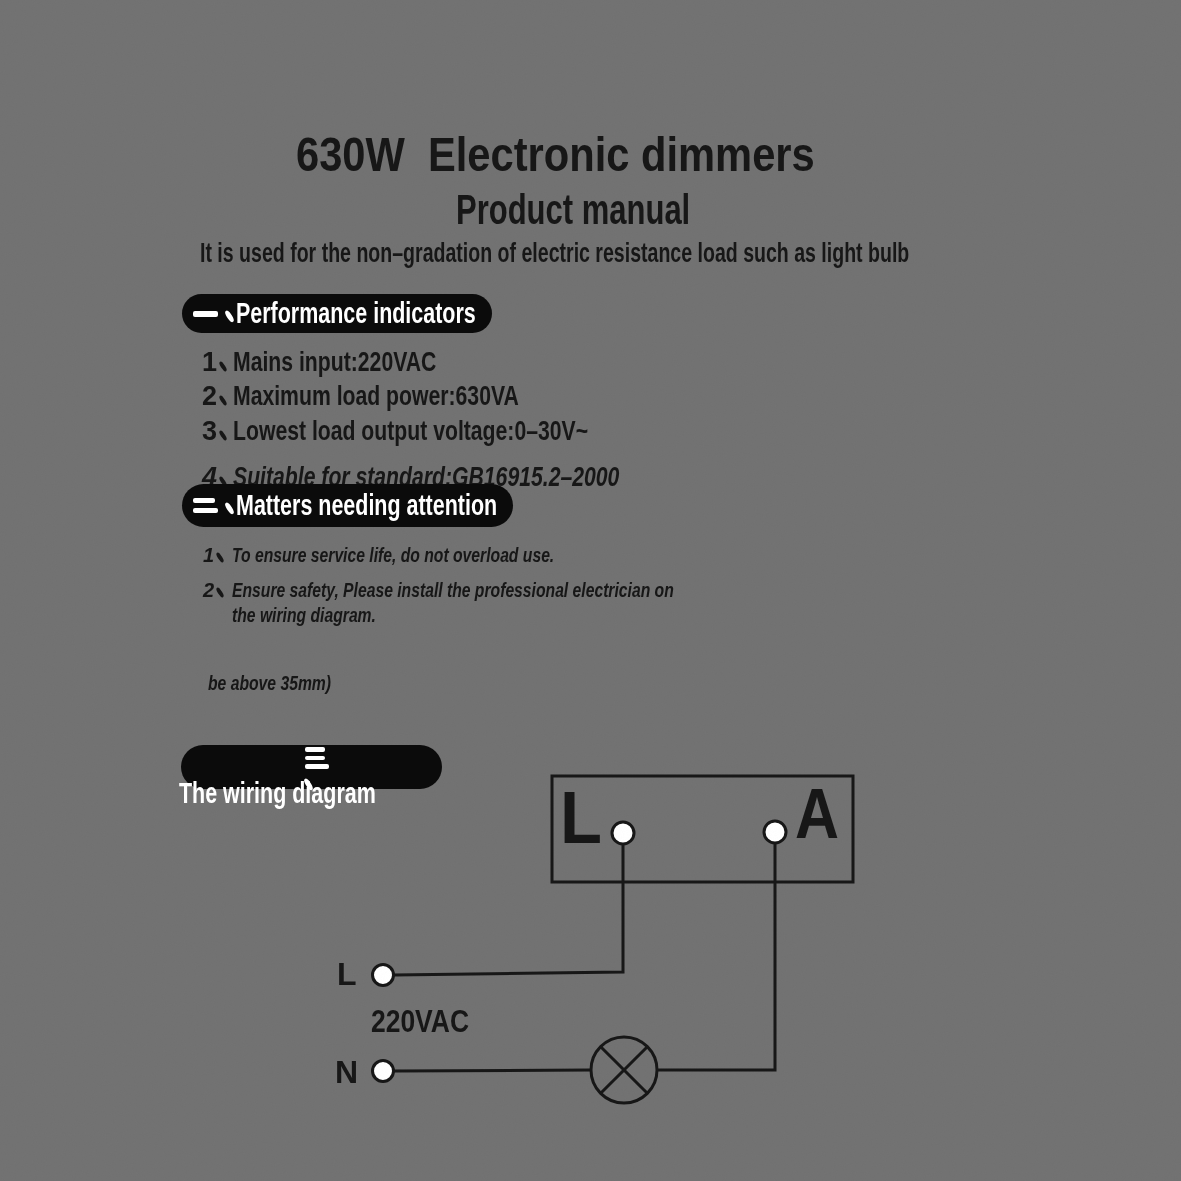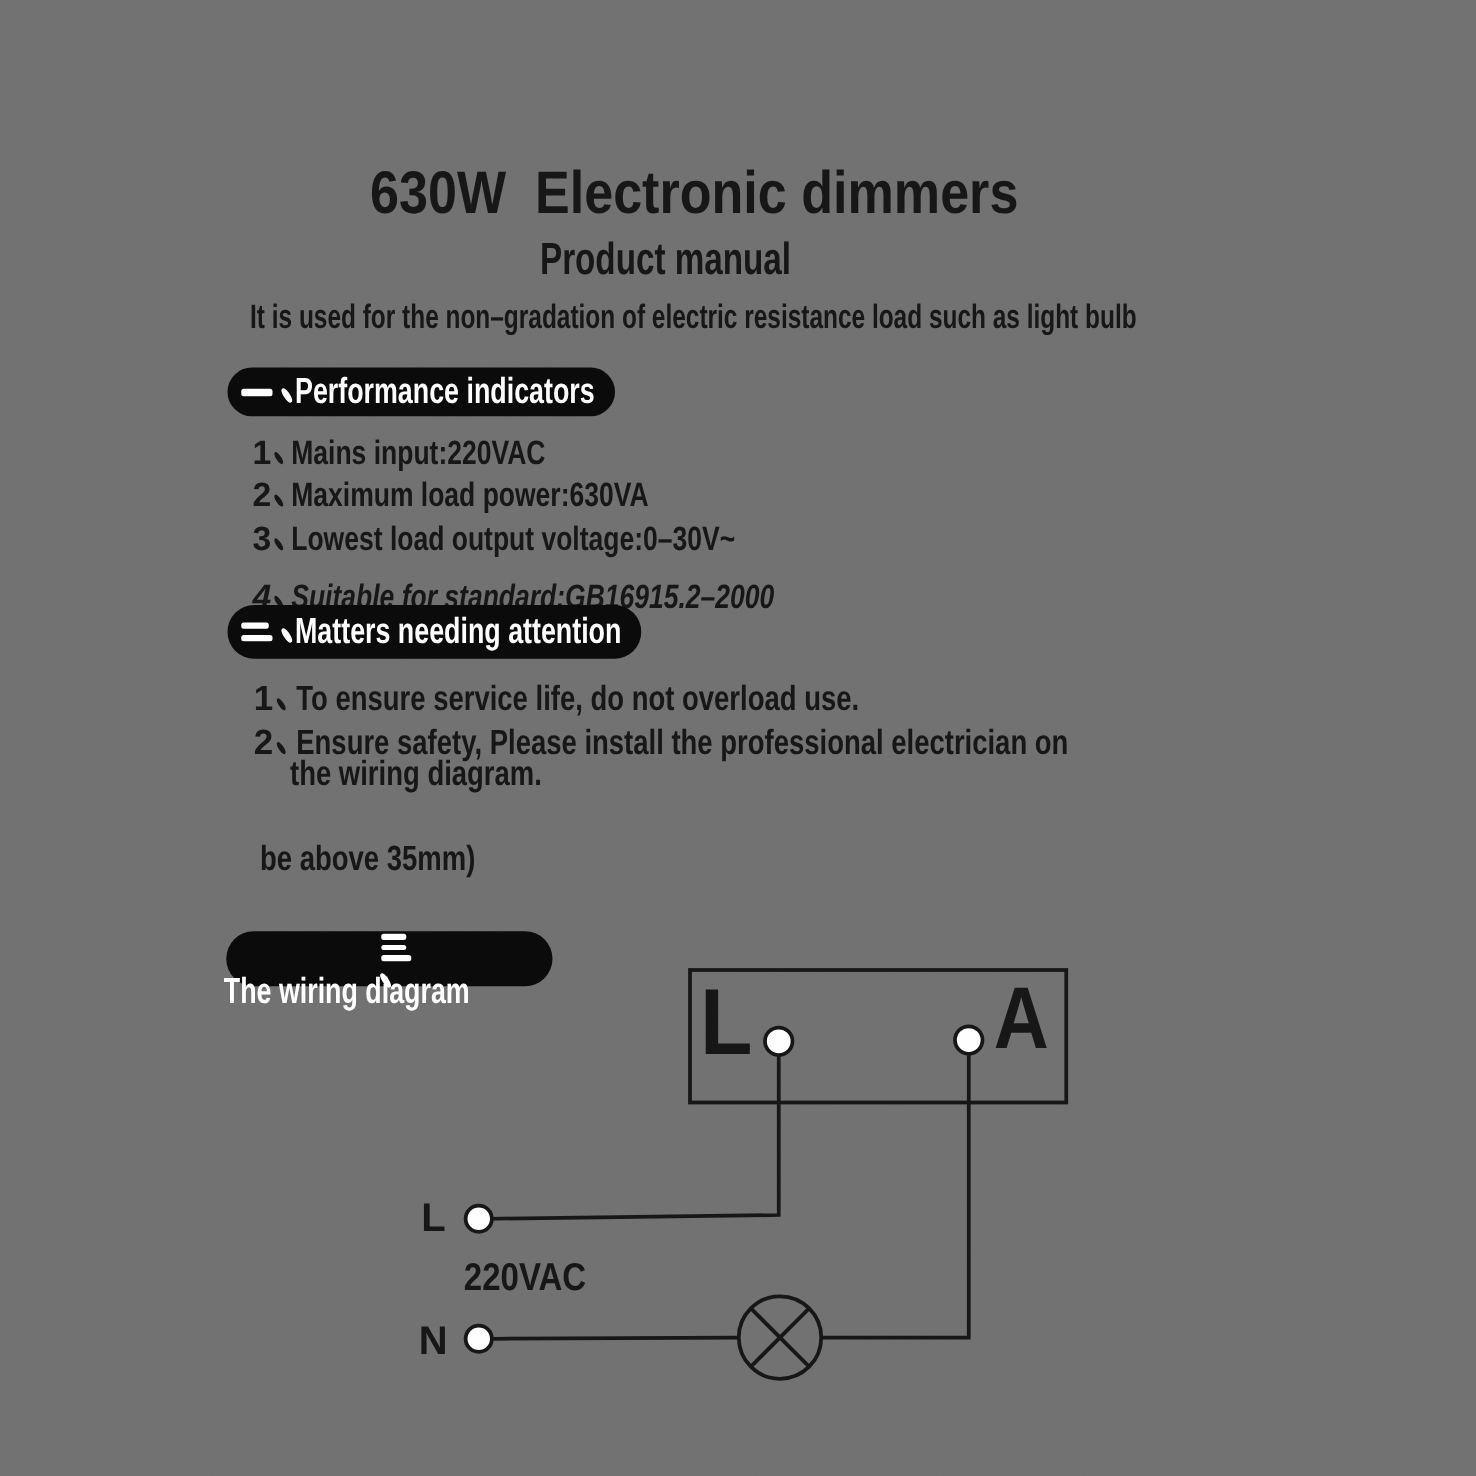--- a/index.html
+++ b/index.html
@@ -6,21 +6,21 @@
   body{width:1181px;height:1181px;background:#fdfdfd;overflow:hidden;
        font-family:"Liberation Sans",sans-serif;color:#1a1a1a;}
   #page{position:relative;width:1181px;height:1181px;background:#737373;
         filter:blur(0.55px) contrast(1.03);}
   .abs{position:absolute;white-space:pre;}
   .b{font-weight:bold;}
   .sx{display:inline-block;transform-origin:0 50%;}
   
   .title{left:296px;top:131px;font-size:48px;line-height:1;}
   .title .sx{transform:scaleX(0.868);}
-  .subtitle{left:432px;top:189px;font-size:36px;line-height:1;}
+  .subtitle{left:456px;top:189px;font-size:42px;line-height:1;}
   .subtitle .sx{transform:scaleX(0.738);}
   .intro{left:200px;top:240px;font-size:27px;line-height:1;}
   .intro .sx{transform:scaleX(0.724);}
   
   .pill{position:absolute;background:#0e0e0e;border-radius:22px;color:#fff;
         display:flex;align-items:center;}
   .pill1{left:182px;top:294px;width:310px;height:39px;border-radius:20px;}
   .pill2{left:182px;top:484px;width:331px;height:43px;}
   .pill3{left:181px;top:745px;width:261px;height:44px;flex-direction:column;}
   .pill-txt{font-weight:bold;font-size:29px;line-height:1;display:inline-block;
@@ -41,21 +41,21 @@
   
   .line{position:absolute;font-weight:bold;font-size:27px;line-height:1;white-space:pre;}
   .line .num{display:inline-block;}
   .line .jc{margin-left:2px;}
   .line .txt{display:inline-block;transform:scaleX(0.785);transform-origin:0 50%;white-space:pre;}
   .s1 .txt{margin-left:4px;}
   .s1r1{left:202px;top:349px;}
   .s1r2{left:202px;top:383px;}
   .s1r3{left:202px;top:418px;}
   .s1r4{left:202px;top:464px;font-style:italic;}
-  .s2{font-size:28px;}
+  .s2{font-size:20px;font-style:italic;}
   .s2 .txt{margin-left:6px;}
   .s2r1{left:203px;top:545px;}
   .s2r2a{left:203px;top:580px;}
   .s2r2b{left:232px;top:605px;}
   .s2r3a{left:203px;top:647px;}
   .s2r3a .txt{transform:scaleX(0.83);}
   .s2r3b{left:208px;top:673px;}
   .s2 .solo{margin-left:0;}
   
   #diagram{position:absolute;left:0;top:0;width:1181px;height:1181px;}

